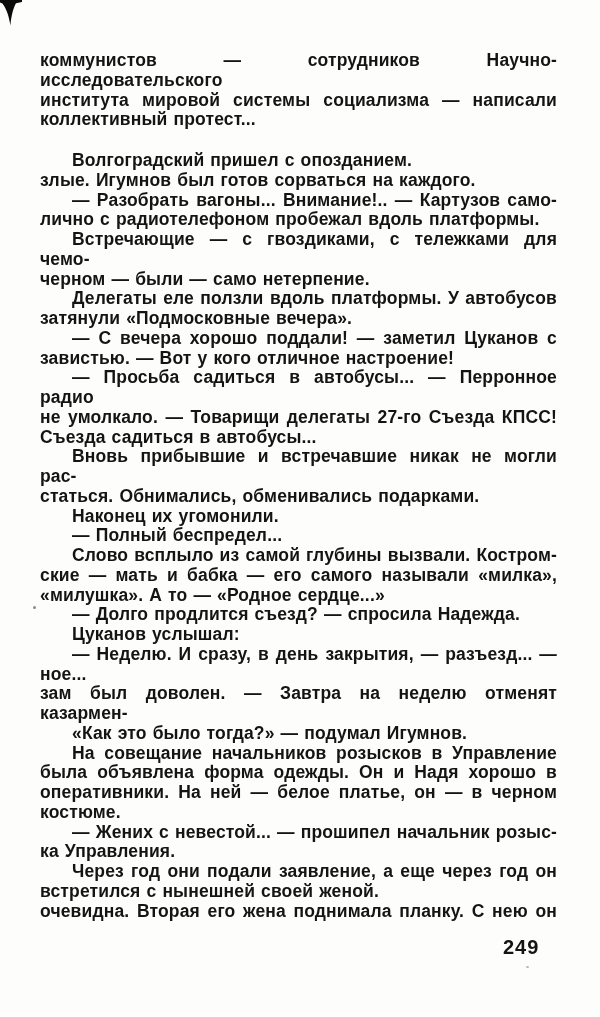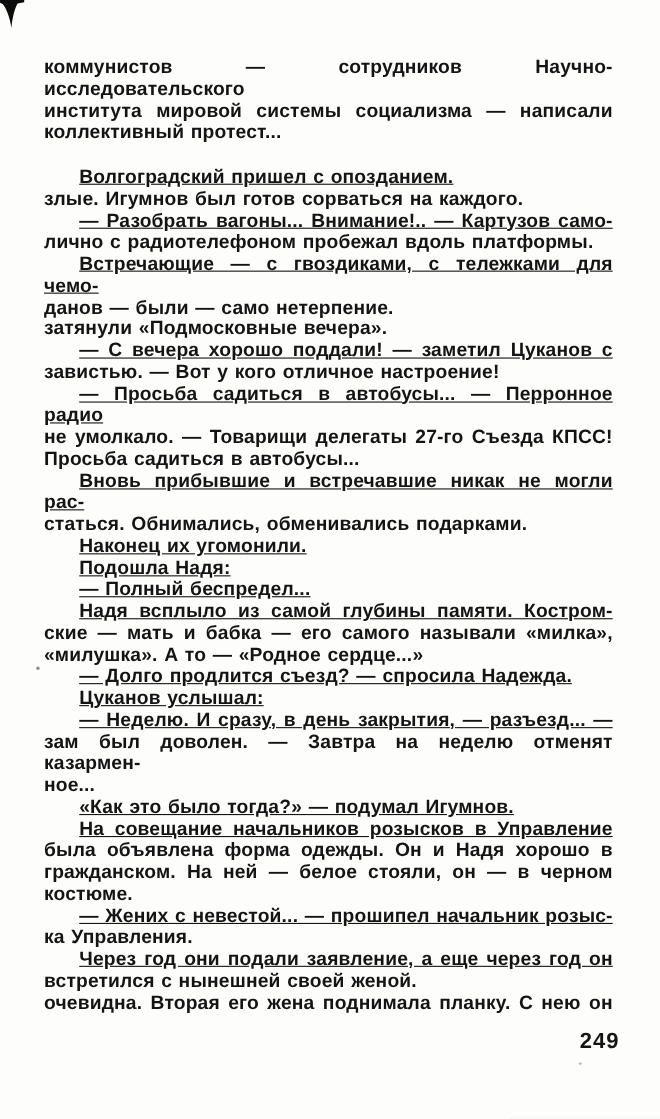--- a/index.html
+++ b/index.html
@@ -23,26 +23,26 @@
     letter-spacing: 0.15px;
     word-spacing: 1px;
     color: #141414;
   }
   .ln {
     text-align: justify;
     text-align-last: left;
     white-space: normal;
   }
   .ln.just { text-align-last: justify; }
-  .ln.ind  { text-indent: 32px; text-decoration: underline; }
+  .ln.ind  { text-indent: 32px; }
   .ln.gap  { margin-top: 21px; }
   .page-number {
     position: absolute;
     top: 936px;
-    left: 527px;
+    left: 503px;
     width: 40px;
     text-align: left;
     font-weight: 700;
     font-size: 20px;
     letter-spacing: 1px;
     color: #141414;
   }
   .ink-blot {
     position: absolute;
     top: 0;
@@ -84,44 +84,44 @@
 
   <div class="body-text" id="text-block">
       <div class="ln just">коммунистов — сотрудников Научно-исследовательского</div>
       <div class="ln just">института мировой системы социализма — написали</div>
       <div class="ln">коллективный протест...</div>
       <div class="ln ind gap">Волгоградский пришел с опозданием.</div>
       <div class="ln">злые. Игумнов был готов сорваться на каждого.</div>
       <div class="ln just ind">— Разобрать вагоны... Внимание!.. — Картузов само-</div>
       <div class="ln">лично с радиотелефоном пробежал вдоль платформы.</div>
       <div class="ln just ind">Встречающие — с гвоздиками, с тележками для чемо-</div>
-      <div class="ln">данов — были — само нетерпение.</div>
+      <div class="ln">черном — были — само нетерпение.</div>
+      <div class="ln just ind">Делегаты еле ползли вдоль платформы. У автобусов</div>
       <div class="ln">затянули «Подмосковные вечера».</div>
       <div class="ln just ind">— С вечера хорошо поддали! — заметил Цуканов с</div>
       <div class="ln">завистью. — Вот у кого отличное настроение!</div>
       <div class="ln just ind">— Просьба садиться в автобусы... — Перронное радио</div>
       <div class="ln just">не умолкало. — Товарищи делегаты 27-го Съезда КПСС!</div>
-      <div class="ln">Просьба садиться в автобусы...</div>
+      <div class="ln">Съезда садиться в автобусы...</div>
       <div class="ln just ind">Вновь прибывшие и встречавшие никак не могли рас-</div>
       <div class="ln">статься. Обнимались, обменивались подарками.</div>
       <div class="ln ind">Наконец их угомонили.</div>
-      <div class="ln ind">Подошла Надя:</div>
       <div class="ln ind">— Полный беспредел...</div>
-      <div class="ln just ind">Надя всплыло из самой глубины памяти. Костром-</div>
+      <div class="ln just ind">Слово всплыло из самой глубины вызвали. Костром-</div>
       <div class="ln just">ские — мать и бабка — его самого называли «милка»,</div>
       <div class="ln">«милушка». А то — «Родное сердце...»</div>
       <div class="ln ind">— Долго продлится съезд? — спросила Надежда.</div>
       <div class="ln ind">Цуканов услышал:</div>
       <div class="ln just ind">— Неделю. И сразу, в день закрытия, — разъезд... —</div>
+      <div class="ln">ное...</div>
       <div class="ln just">зам был доволен. — Завтра на неделю отменят казармен-</div>
-      <div class="ln">ное...</div>
       <div class="ln ind">«Как это было тогда?» — подумал Игумнов.</div>
       <div class="ln just ind">На совещание начальников розысков в Управление</div>
       <div class="ln just">была объявлена форма одежды. Он и Надя хорошо в</div>
-      <div class="ln just">гражданском. На ней — белое стояли, он — в черном</div>
+      <div class="ln just">оперативники. На ней — белое платье, он — в черном</div>
       <div class="ln">костюме.</div>
       <div class="ln just ind">— Жених с невестой... — прошипел начальник розыс-</div>
       <div class="ln">ка Управления.</div>
       <div class="ln just ind">Через год они подали заявление, а еще через год он</div>
       <div class="ln">встретился с нынешней своей женой.</div>
       <div class="ln just">очевидна. Вторая его жена поднимала планку. С нею он</div>
     </div>
 
   <div class="page-number">249</div>
 

